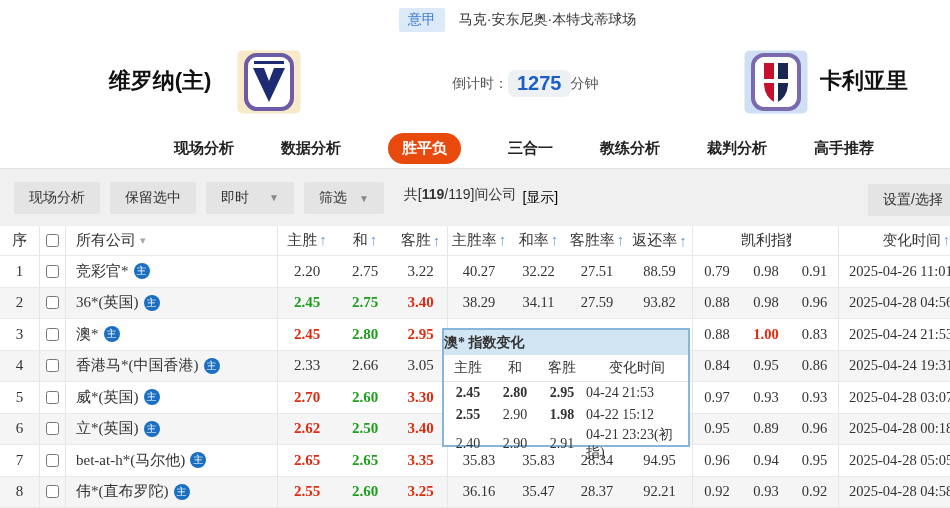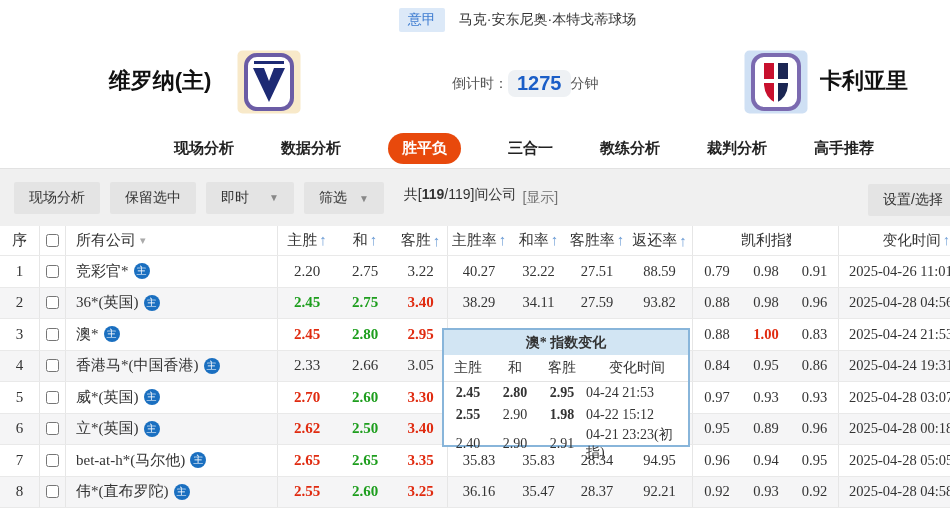--- a/index.html
+++ b/index.html
@@ -34,21 +34,21 @@
 
   
   .toolbar { height:58px; background:#f0f0f0; border-top:1px solid #e2e2e2;
     display:flex; align-items:center; padding:0 0 0 14px; position:relative; overflow:hidden; }
   .tbtn { background:#e4e4e4; color:#333; font-size:14px; padding:7px 15px; border-radius:2px;
     margin-right:10px; white-space:nowrap; cursor:pointer; }
   .tselect { display:flex; align-items:center; justify-content:space-between; width:88px; }
   .tri-down { font-size:10px; color:#888; margin-left:8px; }
   .count-text { font-size:14px; color:#333; margin:0 6px 6px 10px; }
   .count-bold { font-weight:bold; }
-  .show-link { font-size:14px; color:#737373; cursor:pointer; }
+  .show-link { font-size:14px; color:#000000; cursor:pointer; }
   .settings-btn { position:absolute; right:-8px; top:15px; margin:0; }
 
   
   .tbl { font-family:"Liberation Serif","DejaVu Serif",serif; }
   .tr { display:grid; height:31.5px; align-items:center;
     grid-template-columns:40px 26px 212px 58px 58px 54px 62px 57px 60px 66px 48px 50px 48px 1fr;
     border-bottom:1px solid #e9e9e9; }
   .thead { height:30px; color:#808080; font-size:14px; background:#fff; }
   .tbody .tr:nth-child(even) { background:#f5f5f6; }
   .td { text-align:center; font-size:15px; color:#333; overflow:hidden; white-space:nowrap; }
@@ -62,21 +62,21 @@
   .zhu { display:inline-block; width:16px; height:16px; line-height:16px; margin-left:5px;
     background:#1a6fc0; color:#fff; font-size:10px; border-radius:50%; text-align:center;
     font-family:"Liberation Sans",sans-serif; flex:none; }
   .red { color:#e02b10; font-weight:bold; }
   .green { color:#1e9e1e; font-weight:bold; }
 
   
   .popup { position:absolute; left:442px; top:328px; width:248px; height:119px;
     background:#fff; border:2px solid #88b5da; z-index:10;
     font-family:"Liberation Serif","DejaVu Serif",serif; }
-  .popup-title { height:25px; line-height:25px; background:#d2e5f3; text-align:center;
+  .popup-title { height:25px; line-height:25px; background:#d2e5f3; text-align:left;
     font-size:14px; font-weight:bold; color:#333; }
   .popup-row { display:grid; grid-template-columns:48px 46px 48px 1fr; align-items:center; height:22px; }
   .popup-head { height:27px; border-bottom:1px solid #e3e3e3; color:#444; font-size:14px; }
   .popup-cell { text-align:center; font-size:14px; color:#333; }
   .popup-time { text-align:left; font-size:14px; color:#333; }
 </style>
 </head>
 <body>
 
 <div class="page">

